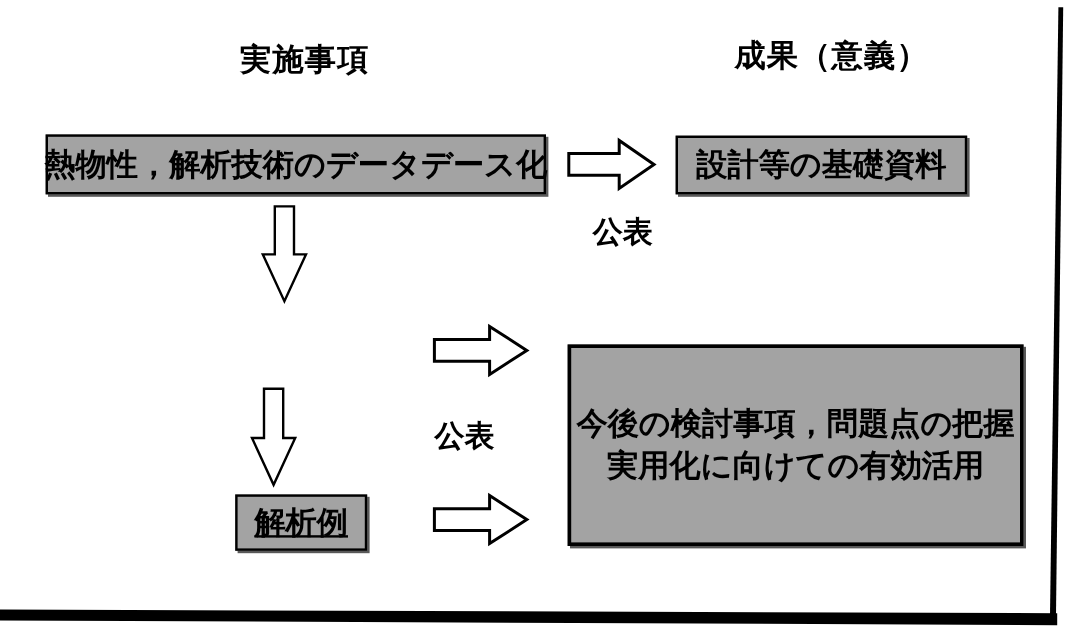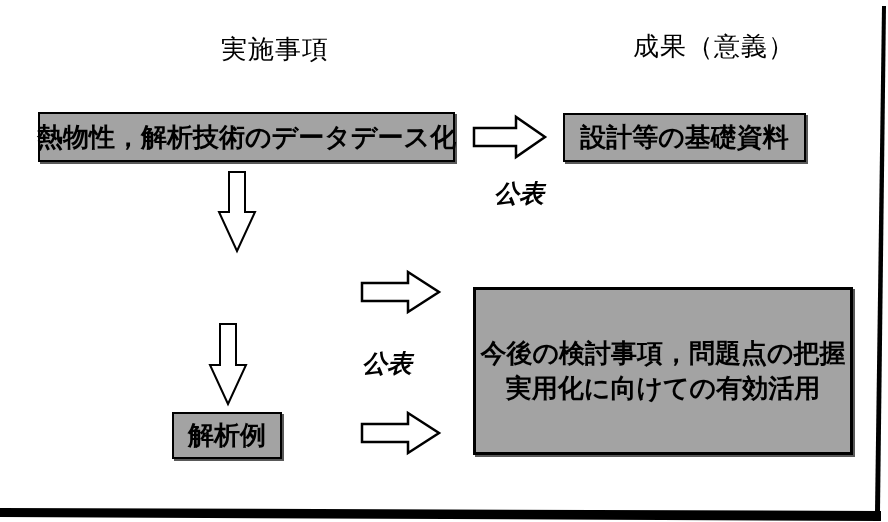--- a/index.html
+++ b/index.html
@@ -12,24 +12,23 @@
     width: 888px;
     height: 522px;
     background: #ffffff;
     font-family: "DejaVu Sans", "Liberation Sans", sans-serif;
     color: #000;
     overflow: hidden;
   }
   .hdr {
     position: absolute;
     font-size: 26px;
-    font-weight: normal;
+    font-weight: bold;
     letter-spacing: 1px;
     white-space: nowrap;
-    margin-left: 21px;
   }
   .node {
     position: absolute;
     background: #a3a3a3;
     border: 2px solid #000;
     box-shadow: 2px 2px 0 rgba(0,0,0,0.65);
     display: flex;
     align-items: center;
     justify-content: center;
     font-size: 26px;
@@ -44,21 +43,20 @@
   .node.big .line {
     font-size: 26px;
     font-weight: bold;
     white-space: nowrap;
   }
   .flow-label {
     position: absolute;
     font-size: 25px;
     font-weight: bold;
     white-space: nowrap;
-    font-style: italic;
   }
   .arrow {
     position: absolute;
   }
   .arrow svg { display: block; }
   #frame-overlay {
     position: absolute;
     left: 0;
     top: 0;
     pointer-events: none;
@@ -102,21 +100,21 @@
   </div>
 
   <div class="arrow" style="left:208px; top:322px;">
     <svg width="40" height="85" viewBox="0 0 40 85">
       <polygon points="12,2 28,2 28,43 38,43 20,82 2,43 12,43" fill="#ffffff" stroke="#000000" stroke-width="2"></polygon>
     </svg>
   </div>
 
   <div class="flow-label" style="left:362px; top:347px;">公表</div>
 
-  <div class="node" style="left:172px; top:412px; width:110px; height:47px;">
+  <div class="node" style="left:196px; top:412px; width:110px; height:47px;text-decoration:underline;">
     <span>解析例</span>
   </div>
 
   <div class="arrow" style="left:360px; top:410px;">
     <svg width="82" height="46" viewBox="0 0 82 46">
       <polygon points="2,14 48,14 48,3 79,23 48,43 48,32 2,32" fill="#ffffff" stroke="#000000" stroke-width="2.5"></polygon>
     </svg>
   </div>
 
   <div class="node big" style="left:473px; top:287px; width:380px; height:168px;">

